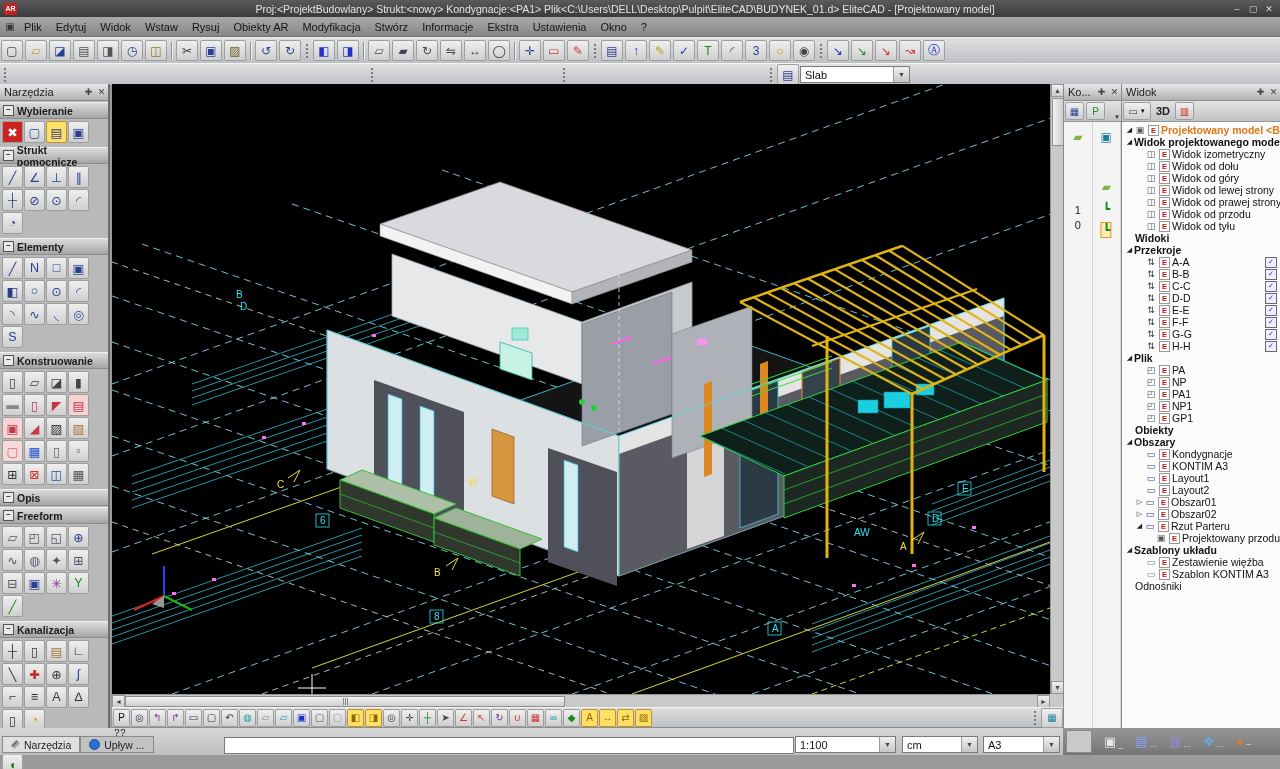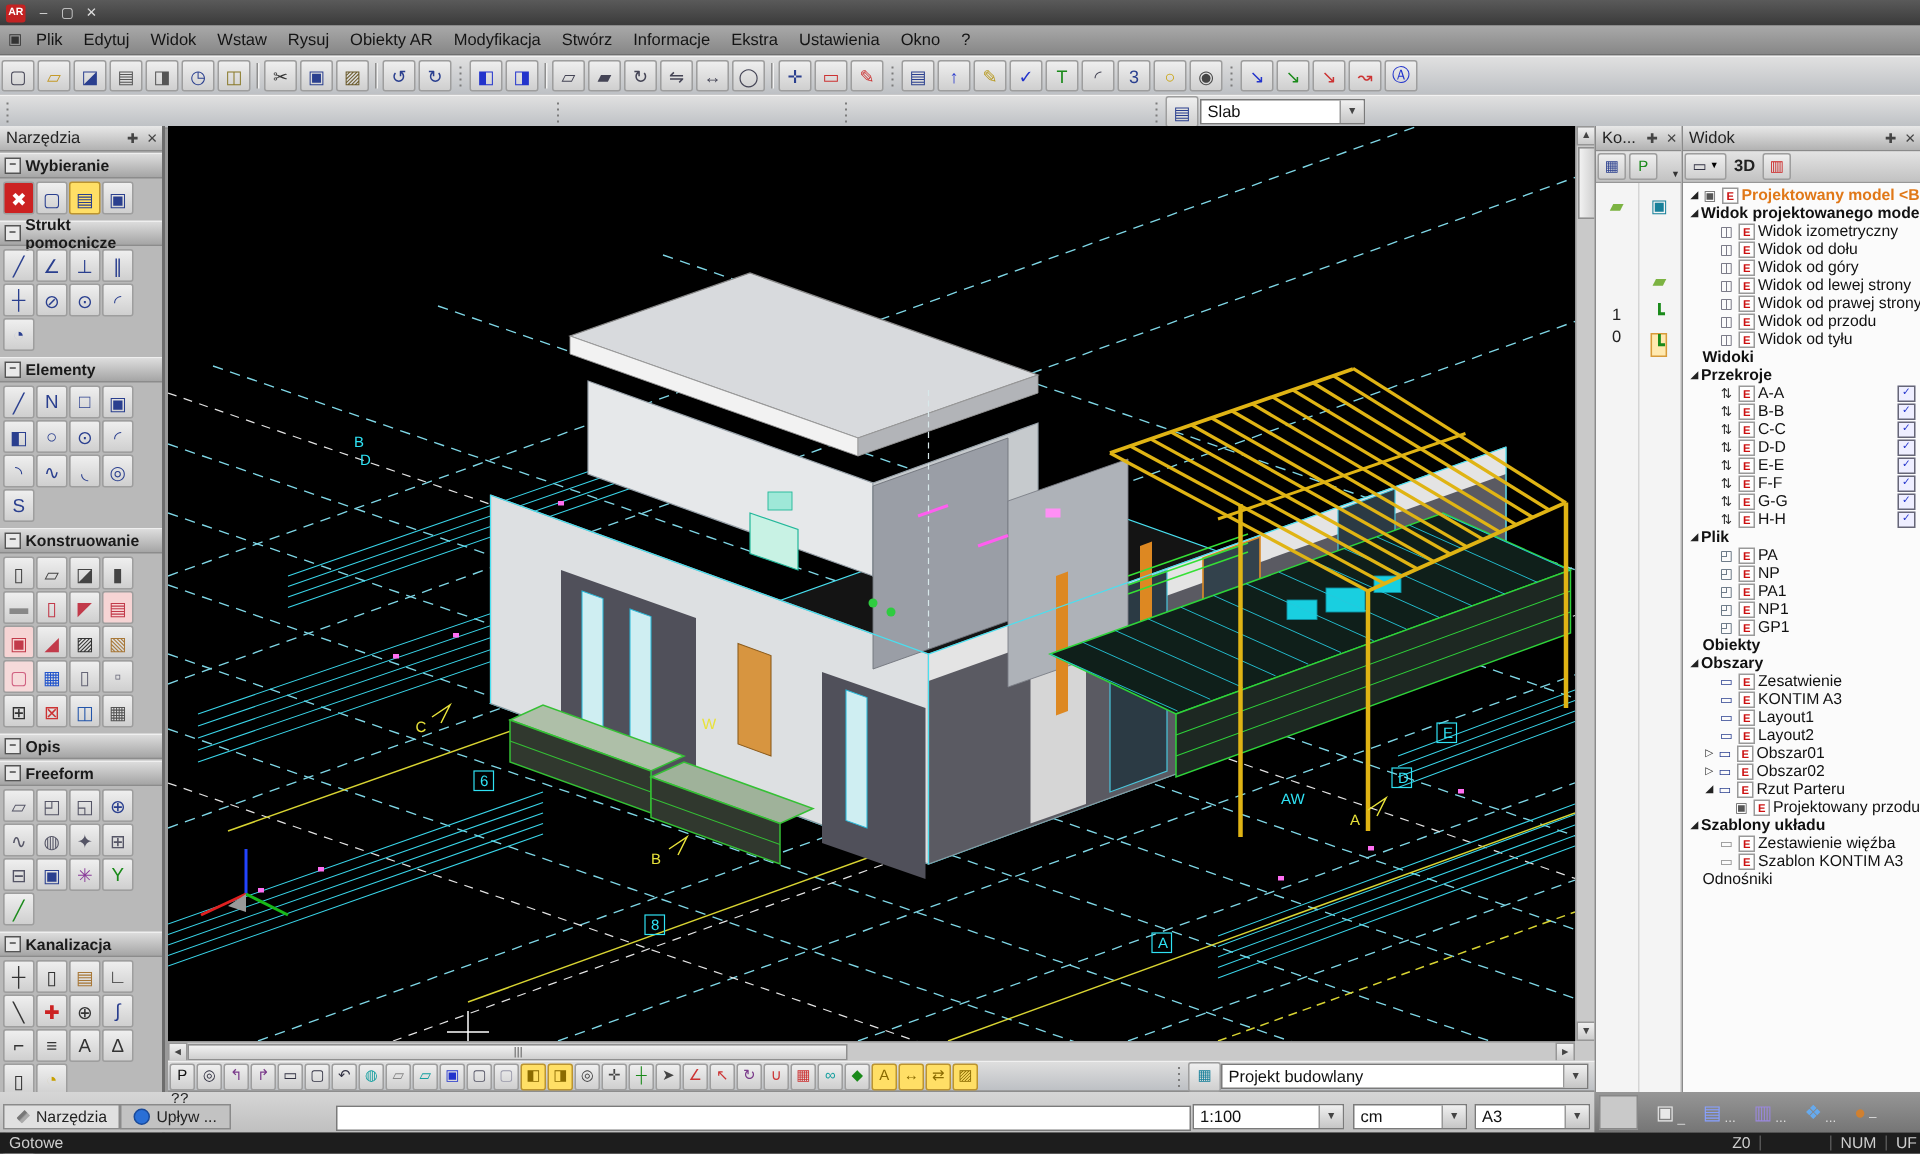--- a/index.html
+++ b/index.html
@@ -104,20 +104,21 @@
   .st-left{margin-left:6px;}
   .st-z{margin-left:auto;}
 </style>
 </head>
 <body>
 
 <div id="app">
 
   <div class="titlebar">
     <span class="app-icon">AR</span>
+    <span class="title-text">Proj:&lt;ProjektBudowlany&gt;  Strukt:&lt;nowy&gt;  Kondygnacje:&lt;PA1&gt;  Plik&lt;C:\Users\DELL\Desktop\Pulpit\EliteCAD\BUDYNEK_01.d&gt;  EliteCAD - [Projektowany model]</span>
     <span class="win-controls">
       <span>–</span>
       <span>▢</span>
       <span>✕</span>
     </span>
   </div>
 
   <div class="menubar">
     <span class="menu-sysicon">▣</span>
     <span id="menu-items"><span class="menu-item">Plik</span><span class="menu-item">Edytuj</span><span class="menu-item">Widok</span><span class="menu-item">Wstaw</span><span class="menu-item">Rysuj</span><span class="menu-item">Obiekty AR</span><span class="menu-item">Modyfikacja</span><span class="menu-item">Stwórz</span><span class="menu-item">Informacje</span><span class="menu-item">Ekstra</span><span class="menu-item">Ustawienia</span><span class="menu-item">Okno</span><span class="menu-item">?</span></span>
@@ -698,21 +699,21 @@
         <div class="trow" style="padding-left: 13px;">
           <span style="font-weight: bold;">Obiekty</span>
         </div>
         <div class="trow" style="padding-left: 3px;">
           <span class="exp">◢</span>
           <span style="font-weight: bold;">Obszary</span>
         </div>
         <div class="trow" style="padding-left: 23px;">
           <span class="tic" style="color: rgb(42, 63, 143);">▭</span>
           <span class="ebadge">E</span>
-          <span>Zesatwienie</span>
+          <span>Kondygnacje</span>
         </div>
         <div class="trow" style="padding-left: 23px;">
           <span class="tic" style="color: rgb(42, 63, 143);">▭</span>
           <span class="ebadge">E</span>
           <span>KONTIM A3</span>
         </div>
         <div class="trow" style="padding-left: 23px;">
           <span class="tic" style="color: rgb(42, 63, 143);">▭</span>
           <span class="ebadge">E</span>
           <span>Layout1</span>
@@ -793,24 +794,20 @@
         <span class="tb-btn" style="color: rgb(204, 51, 51);">▦</span>
         <span class="tb-btn" style="color: rgb(23, 160, 160);">∞</span>
         <span class="tb-btn" style="color: rgb(26, 138, 26);">◆</span>
         <span class="tb-btn hl" style="color: rgb(138, 106, 0);">A</span>
         <span class="tb-btn hl" style="color: rgb(138, 106, 0);">↔</span>
         <span class="tb-btn hl" style="color: rgb(138, 106, 0);">⇄</span>
         <span class="tb-btn hl" style="color: rgb(138, 106, 0);">▨</span>
       </span>
     <span class="tgrip" style="margin-left:auto"></span>
     <span class="tb-btn" style="color:#17809a;width:20px;height:18px">▦</span>
-    <span class="combo" style="width:245px;margin-right:4px">
-      <span class="cval">Projekt budowlany</span>
-      <span class="cbtn">▼</span>
-    </span>
   </div>
 
   <div id="bband">
     <span class="cmd-hint">??</span>
     <div class="btabs">
       <span class="btab active">
         <span class="wrench-ic"></span>
         <span>Narzędzia</span>
       </span>
       <span class="btab">
@@ -852,22 +849,13 @@
           <span style="color: rgb(102, 170, 238);">❖</span>
           <span class="tray-suffix">...</span>
         </span>
         <span class="tray-ic">
           <span style="color: rgb(208, 128, 48);">●</span>
           <span class="tray-suffix">–</span>
         </span>
       </span>
   </div>
 
-  <div id="statusbar">
-    <span class="st-left">Gotowe</span>
-    <span class="st-z">Z0</span>
-    <span class="st-sep"></span>
-      <span class="st-sep" style="margin-left:40px"></span>
-    <span>NUM</span>
-    <span class="st-sep"></span>
-    <span style="margin-right:2px">UF</span>
-  </div>
 </div>
 
 </body></html>

